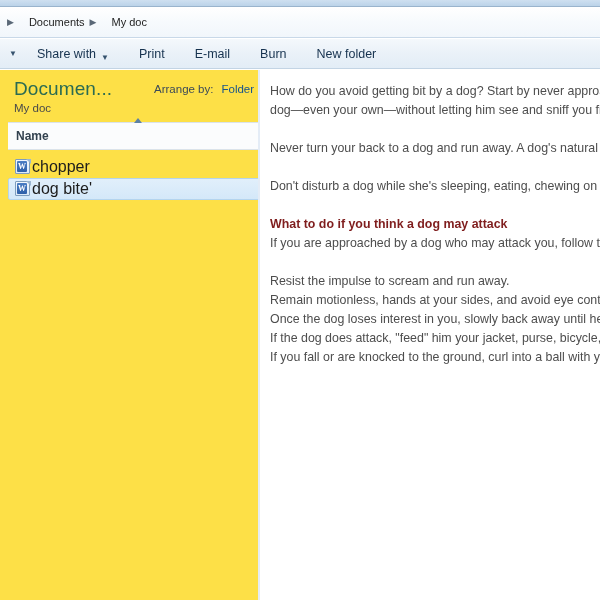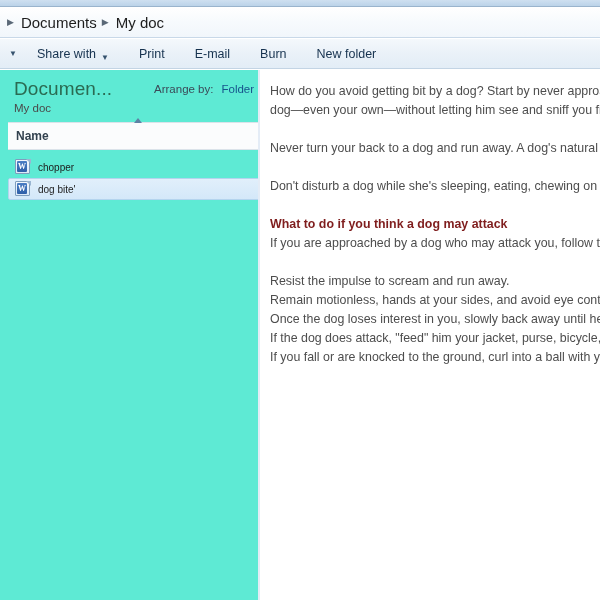--- a/index.html
+++ b/index.html
@@ -45,24 +45,25 @@
     box-sizing: border-box;
     padding-left: 4px;
   }
   .crumb-arrow {
     font-size: 9px;
     color: #5a6877;
     padding: 0 5px 0 3px;
     line-height: 1;
   }
   .crumb {
-    font-size: 15px;
+    font-size: 11px;
     color: #1d1d1d;
     padding: 1px 2px;
     cursor: default;
+    margin-left: 8px;
   }
 
   
   .toolbar {
     position: absolute;
     left: 0; top: 39px;
     width: 600px; height: 30px;
     background: linear-gradient(to bottom, #f4f8fc 0%, #eaf1f8 50%, #e3edf6 100%);
     border-bottom: 1px solid #c3d4e4;
     display: flex;
@@ -94,21 +95,21 @@
     position: relative;
     top: 1px;
   }
   .tb-gap { width: 8px; }
 
   
   .left-pane {
     position: absolute;
     left: 0; top: 70px;
     width: 292px; height: 530px;
-    background: #5eead4;
+    background: #fde047;
     box-sizing: border-box;
   }
   .pane-divider {
     position: absolute;
     left: 258px; top: 70px;
     width: 2px; height: 530px;
     background: #e4ecf6;
   }
   .right-pane {
     position: absolute;
@@ -200,23 +201,23 @@
     box-sizing: border-box;
     cursor: default;
     border: 1px solid transparent;
     border-radius: 2px;
   }
   .file-row.selected {
     background: linear-gradient(to bottom, #e1effb 0%, #d4e8f9 100%);
     border: 1px solid #b4d4ee;
   }
   .file-label {
-    font-size: 10px;
+    font-size: 16px;
     color: #1c1c1c;
-    margin-left: 7px;
+    margin-left: 1px;
     white-space: nowrap;
   }
 
   
   .doc-icon {
     width: 16px; height: 16px;
     position: relative;
     flex: 0 0 16px;
   }
   .doc-icon .sheet {

